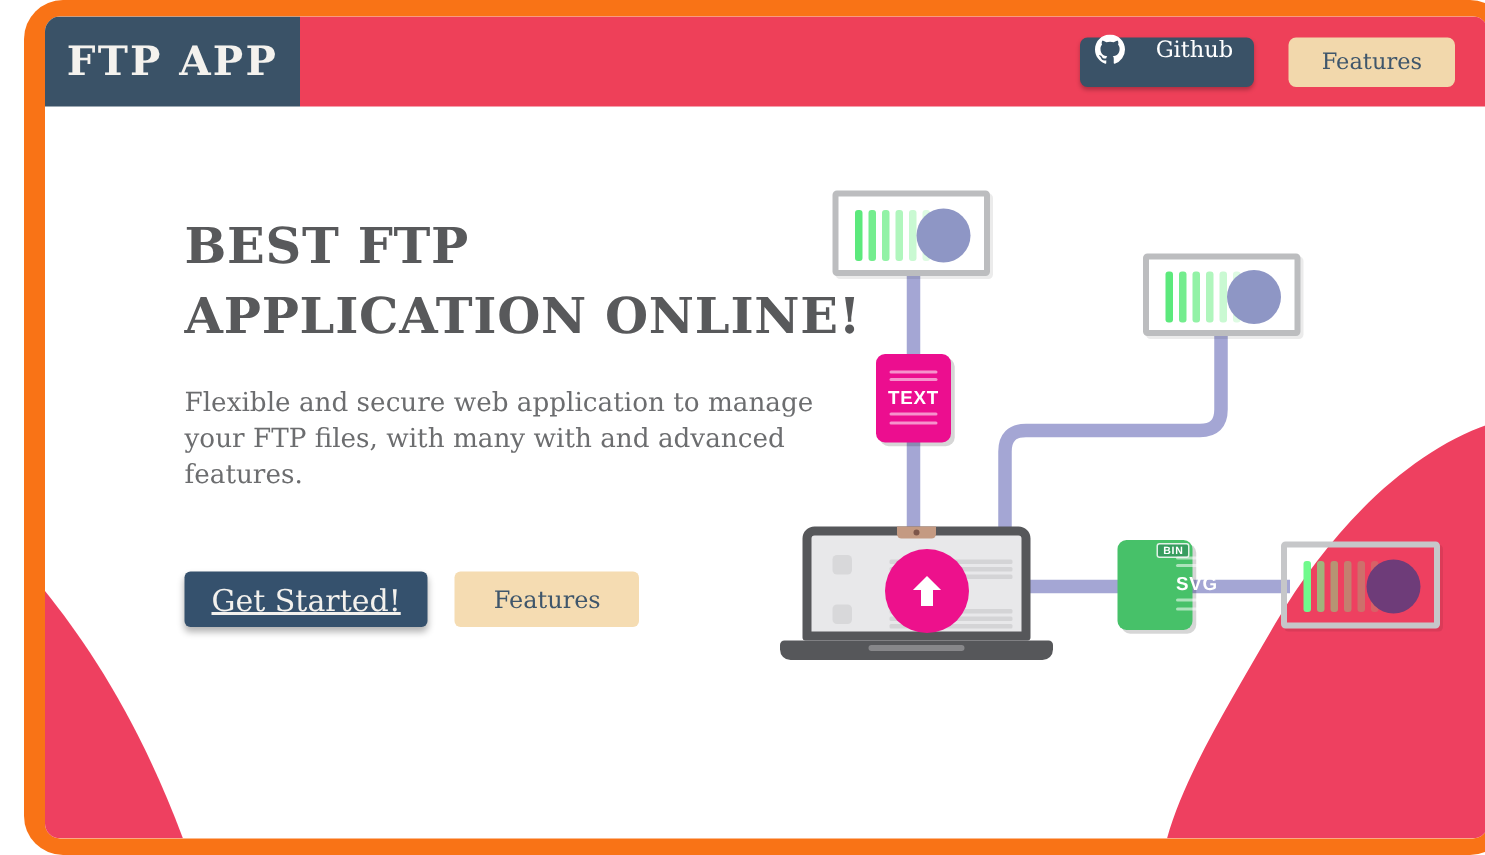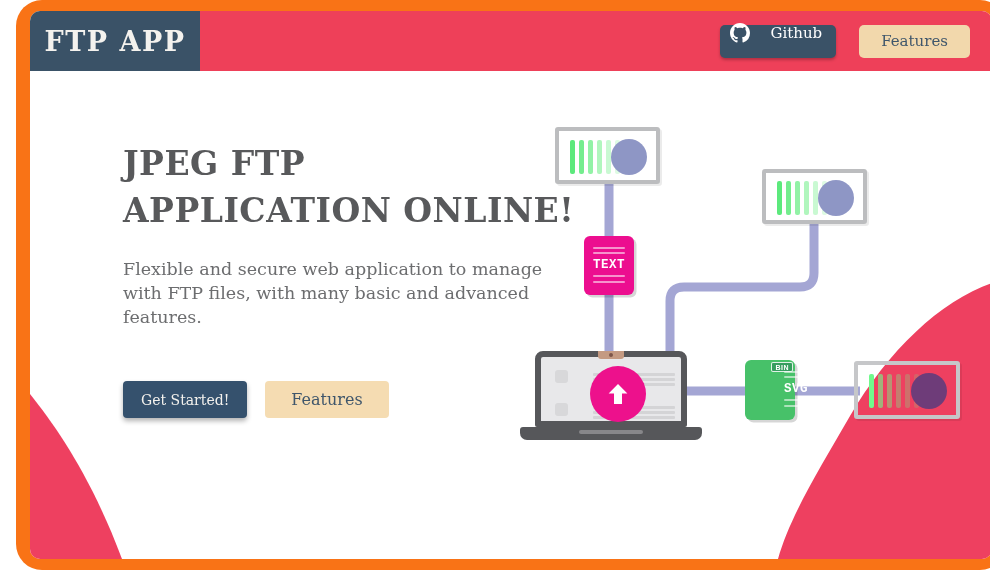--- a/index.html
+++ b/index.html
@@ -17,21 +17,21 @@
   .btn-github { height:33px; padding:0 14px 16px 10px; background:#3a5267; color:#fff; font-size:15px; display:flex; align-items:center; gap:20px;
                 box-shadow:0 2px 3px rgba(0,0,0,0.25); }
   .btn-github svg { width:20px; height:20px; display:block; }
   .btn-tan { height:33px; padding:0 22px; background:#f2d8ac; color:#3f566b; font-size:15px; }
 
   
   .hero { position:absolute; left:93px; top:130px; width:455px; z-index:2; }
   .hero h1 { font-size:33px; line-height:1.42; color:#58595b; letter-spacing:0.5px; }
   .hero p { margin-top:22px; font-size:17.5px; line-height:1.38; color:#6c6d6f; width:420px; }
   .cta-row { margin-top:52px; display:flex; gap:18px; }
-  .btn-navy { height:37px; padding:0 18px; background:#35516d; color:#f3f1ed; font-size:14px; border-radius:4px; box-shadow:0 3px 5px rgba(0,0,0,0.3); }
+  .btn-navy { height:37px; padding:0 18px; background:#35516d; color:#f3f1ed; font-size:20px; border-radius:4px; box-shadow:0 3px 5px rgba(0,0,0,0.3);text-decoration:underline; }
   .btn-tan-lg { height:37px; padding:0 26px; background:#f5dcb2; color:#3f566b; font-size:16px; border-radius:4px; }
 
   
   .illus { position:absolute; inset:0; z-index:1; pointer-events:none; }
   .server-card { position:absolute; background:#fff; border:4px solid #bcbdbf; border-radius:3px; box-shadow:2px 2px 0 rgba(0,0,0,0.08); }
   .card-a { left:525px; top:116px; width:105px; height:57px; }
   .card-b { left:732px; top:158px; width:105px; height:55px; }
   .card-c { left:824px; top:350px; width:106px; height:58px; background:transparent; border-color:#c6c7c9; }
   .bars { position:absolute; left:11px; top:8px; height:36px; display:flex; gap:4px; align-items:center; }
   .bars i { display:block; width:5px; height:34px; border-radius:2px; }
@@ -46,21 +46,21 @@
   .srv-dot { position:absolute; right:9px; top:8px; width:36px; height:36px; border-radius:50%; background:#8e96c5; }
   .card-b .srv-dot, .card-b .bars { top:7px; }
   .srv-dot-purple { background:#6e3c79; }
 
   .file-icon { position:absolute; width:50px; border-radius:6px; padding:7px 0 6px; box-shadow:2.5px 2.5px 0 rgba(0,0,0,0.16); }
   .fi-text { left:554px; top:225px; height:59px; background:#ec0e8f; }
   .fi-jpeg { left:692px; top:240px; height:62px; background:#38b6ea; }
   .fi-svg  { left:715px; top:349px; height:60px; background:#47c169;padding-left:39px; }
   .flines { display:block; }
   .flines i { display:block; width:32px; height:2px; margin:3.5px auto; background:rgba(255,255,255,0.55); border-radius:1px; }
-  .flabel { display:block; text-align:center; color:#fff; font-family:Liberation Mono, monospace; font-weight:bold; font-size:12.5px; letter-spacing:0.5px; margin:3px 0; }
+  .flabel { display:block; text-align:center; color:#fff; font-family:Liberation Sans, sans-serif; font-weight:bold; font-size:12.5px; letter-spacing:0.5px; margin:3px 0; }
   .bin-badge { position:absolute; top:2px; right:2px; font-family:"Liberation Sans", sans-serif; font-weight:bold; font-size:7px; color:#fff;
                background:rgba(0,30,60,0.22); border:1px solid rgba(255,255,255,0.85); border-radius:2px; padding:0.5px 3px; letter-spacing:0.5px; }
 
   .laptop { position:absolute; left:490px; top:340px; width:182px; height:89px; }
   .lap-screen { position:absolute; left:15px; top:0; width:152px; height:76px; background:#e8e8ea; border:6px solid #56575a; border-radius:8px 8px 2px 2px; }
   .notch { position:absolute; left:78px; top:0px; width:26px; height:8px; background:#c49a82; border-radius:0 0 3px 3px; }
   .notch b { position:absolute; left:11px; top:2px; width:4px; height:4px; border-radius:50%; background:#7d564a; }
   .lap-base { position:absolute; left:0; top:76px; width:182px; height:13px; background:#56575a; border-radius:3px 3px 7px 7px; }
   .base-notch { position:absolute; left:59px; top:3px; width:64px; height:4px; background:#87878a; border-radius:2px; }
   .scr-row { position:absolute; left:0; top:0; width:100%; }
@@ -91,22 +91,22 @@
                 <path fill="#ffffff" d="M8 0C3.58 0 0 3.58 0 8c0 3.54 2.29 6.53 5.47 7.59.4.07.55-.17.55-.38 0-.19-.01-.82-.01-1.49-2.01.37-2.53-.49-2.69-.94-.09-.23-.48-.94-.82-1.13-.28-.15-.68-.52-.01-.53.63-.01 1.08.58 1.23.82.72 1.21 1.87.87 2.33.66.07-.52.28-.87.51-1.07-1.78-.2-3.64-.89-3.64-3.95 0-.87.31-1.59.82-2.15-.08-.2-.36-1.02.08-2.12 0 0 .67-.21 2.2.82.64-.18 1.32-.27 2-.27s1.36.09 2 .27c1.53-1.04 2.2-.82 2.2-.82.44 1.1.16 1.92.08 2.12.51.56.82 1.27.82 2.15 0 3.07-1.87 3.75-3.65 3.95.29.25.54.73.54 1.48 0 1.07-.01 1.93-.01 2.2 0 .21.15.46.55.38A8.01 8.01 0 0 0 16 8c0-4.42-3.58-8-8-8z"></path>
               </svg>
           </span>
           <span>Github</span>
         </button>
         <button class="btn btn-tan">Features</button>
       </nav>
     </header>
 
     <section class="hero">
-      <h1>JPEG FTP APPLICATION ONLINE!</h1>
-      <p>Flexible and secure web application to manage with FTP files, with many basic and advanced features.</p>
+      <h1>BEST FTP APPLICATION ONLINE!</h1>
+      <p>Flexible and secure web application to manage your FTP files, with many with and advanced features.</p>
       <div class="cta-row">
         <button class="btn btn-navy">Get Started!</button>
         <button class="btn btn-tan-lg">Features</button>
       </div>
     </section>
 
     <div class="illus">
 
       <div class="server-card card-a">
         <span class="bars">

